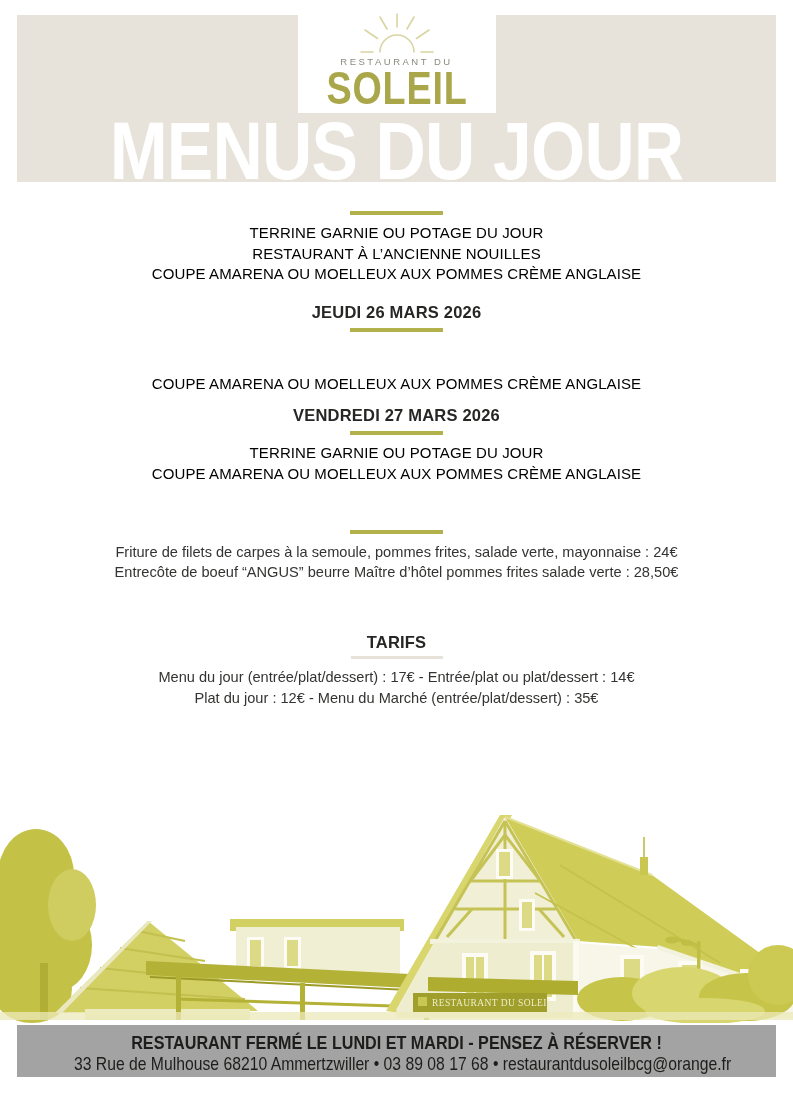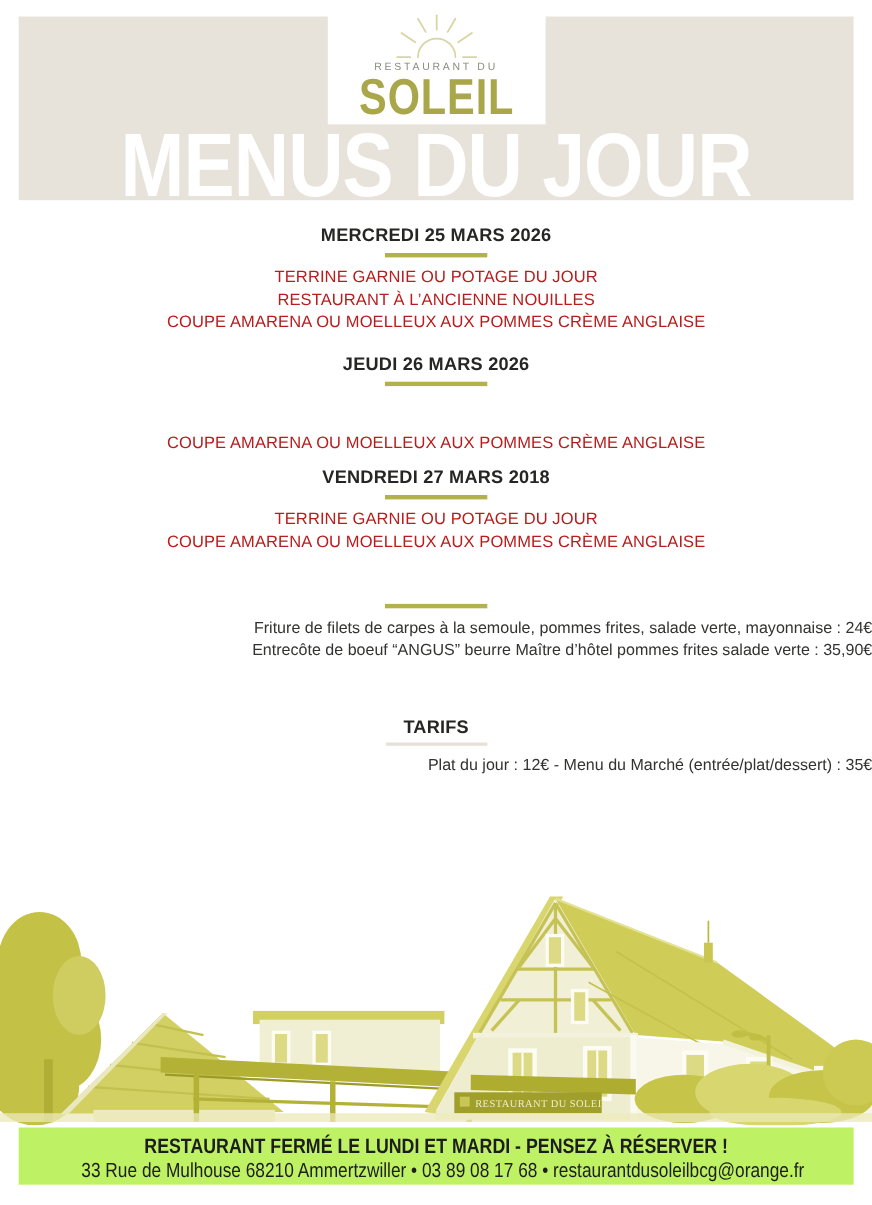--- a/index.html
+++ b/index.html
@@ -19,32 +19,32 @@
   .logo-main{font-size:46px;font-weight:bold;color:#a9a74a;line-height:0.92;
              letter-spacing:1px;transform:scaleX(0.82);white-space:nowrap;}
 
   
   .menus{position:absolute;top:205px;left:0;right:0;text-align:center;color:#2d2d2b;}
   .day-date,.tarifs-title{font-size:16.5px;font-weight:bold;margin:0;line-height:19px;
             letter-spacing:0.2px;color:#262624;}
   .rule{width:93px;height:4px;background:#b3b14c;margin:6px auto 8px;}
   .rule.standalone{margin:45px auto 8px;}
   .tarifs-rule{width:92px;height:3px;background:#e7e2d7;margin:4px auto 8px;}
-  .line{font-size:15px;line-height:20.6px;min-height:20.6px;color:#b91c1c;letter-spacing:0.1px;}
+  .line{font-size:15px;line-height:20.6px;min-height:20.6px;color:#000000;letter-spacing:0.1px;}
   .line:empty{min-height:17px;line-height:17px;}
-  .small-line{font-size:14.6px;line-height:20.8px;min-height:20.8px;color:#333331;text-align:right;}
+  .small-line{font-size:14.6px;line-height:20.8px;min-height:20.8px;color:#333331;}
   .day{margin-bottom:18px;}
   .day.jeudi{margin-bottom:12px;}
   .tarifs{margin-top:50px;}
 
   
   .photo{position:absolute;top:813px;left:0;width:793px;height:210px;}
 
   
-  .footer{position:absolute;top:1025px;left:17px;right:17px;height:52px;background:#bef264;
+  .footer{position:absolute;top:1025px;left:17px;right:17px;height:52px;background:#a3a3a3;
           text-align:center;color:#1d1d1b;overflow:hidden;}
   .f1{margin-top:7px;font-size:19px;font-weight:bold;line-height:21px;
       transform:scaleX(0.85);white-space:nowrap;}
   .f2{font-size:18.5px;font-weight:400;line-height:20px;margin-top:1px;
       transform:scaleX(0.85);white-space:nowrap;}
 </style>
 </head>
 <body>
 
 <div class="page">
@@ -65,52 +65,52 @@
         <line x1="74" y1="46" x2="86" y2="46"></line>
       </g>
     </svg>
     <div class="logo-top">RESTAURANT DU</div>
     <div class="logo-main">SOLEIL</div>
   </div>
 
   <div class="menus">
 
     <section class="day">
-      <h2 class="day-date">MERCREDI 25 MARS 2026</h2>
       <div class="rule"></div>
       <div class="line">TERRINE GARNIE OU POTAGE DU JOUR</div>
       <div class="line">RESTAURANT À L’ANCIENNE NOUILLES</div>
       <div class="line">COUPE AMARENA OU MOELLEUX AUX POMMES CRÈME ANGLAISE</div>
     </section>
 
     <section class="day jeudi">
       <h2 class="day-date">JEUDI 26 MARS 2026</h2>
       <div class="rule"></div>
       <div class="line"></div>
       <div class="line"></div>
       <div class="line">COUPE AMARENA OU MOELLEUX AUX POMMES CRÈME ANGLAISE</div>
     </section>
 
     <section class="day">
-      <h2 class="day-date">VENDREDI 27 MARS 2018</h2>
+      <h2 class="day-date">VENDREDI 27 MARS 2026</h2>
       <div class="rule"></div>
       <div class="line">TERRINE GARNIE OU POTAGE DU JOUR</div>
       <div class="line">COUPE AMARENA OU MOELLEUX AUX POMMES CRÈME ANGLAISE</div>
     </section>
 
     <div class="rule standalone"></div>
 
     <div>
       <div class="small-line">Friture de filets de carpes à la semoule, pommes frites, salade verte, mayonnaise : 24€</div>
-      <div class="small-line">Entrecôte de boeuf “ANGUS” beurre Maître d’hôtel pommes frites salade verte : 35,90€</div>
+      <div class="small-line">Entrecôte de boeuf “ANGUS” beurre Maître d’hôtel pommes frites salade verte : 28,50€</div>
     </div>
 
     <div class="tarifs">
       <h2 class="tarifs-title">TARIFS</h2>
       <div class="tarifs-rule"></div>
+      <div class="small-line">Menu du jour (entrée/plat/dessert) : 17€ - Entrée/plat ou plat/dessert : 14€</div>
       <div class="small-line">Plat du jour : 12€ - Menu du Marché (entrée/plat/dessert) : 35€</div>
     </div>
   </div>
 
   <svg class="photo" viewBox="0 0 793 210" width="793" height="210">
 
     <g fill="#c3c146">
       <ellipse cx="36" cy="62" rx="38" ry="46"></ellipse>
       <ellipse cx="20" cy="115" rx="32" ry="52"></ellipse>
       <ellipse cx="58" cy="132" rx="34" ry="46"></ellipse>

